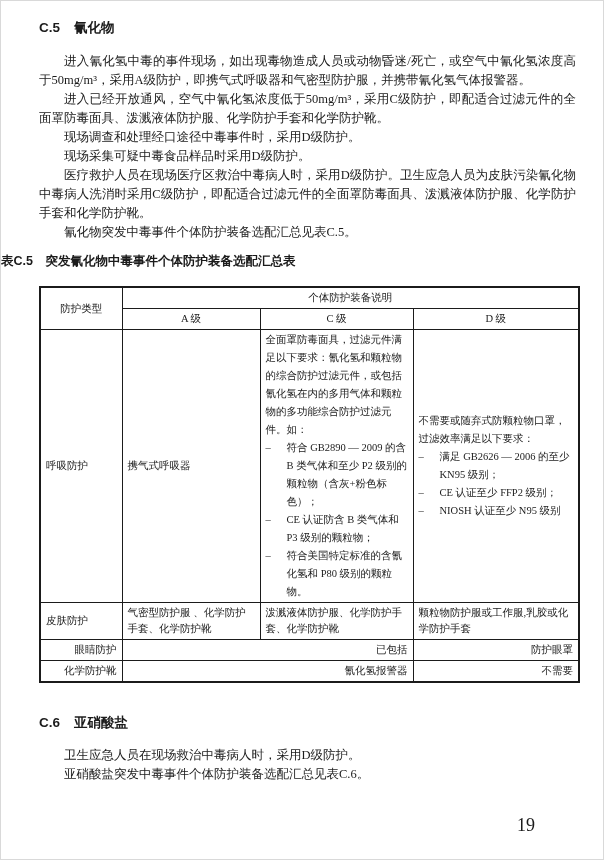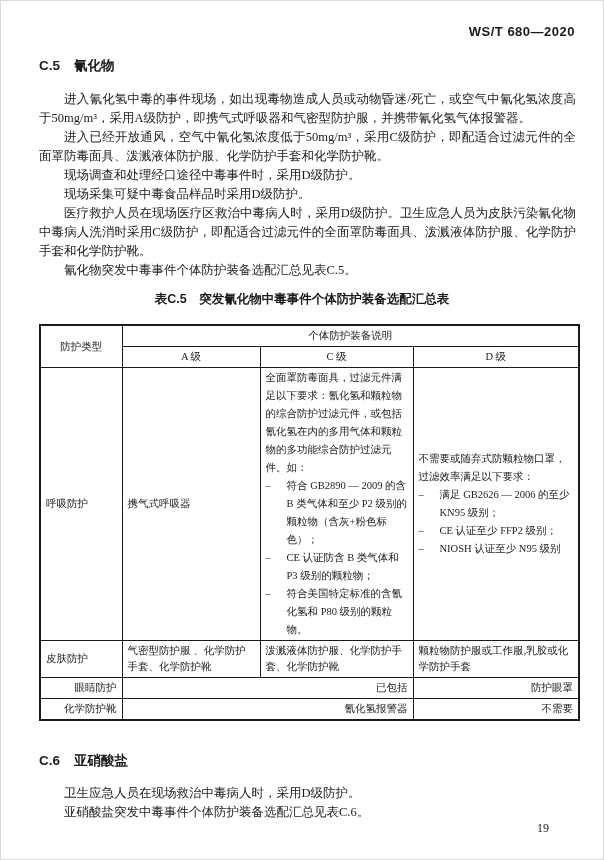--- a/index.html
+++ b/index.html
@@ -32,21 +32,20 @@
   .section-heading .sec-num { margin-right: 14px; }
   .body-block {
     margin: 15px 27px 0 38px;
     font-size: 12.5px;
     line-height: 19px;
     text-align: justify;
   }
   .body-block p { margin: 0; text-indent: 2em; }
   .table-caption {
     margin-top: 11px;
-    text-align: center;
     font-family: "Liberation Sans", sans-serif;
     font-weight: bold;
     font-size: 12.5px;
   }
   table.std-table {
     margin: 16px 0 0 38px;
     border-collapse: collapse;
     table-layout: fixed;
     width: 539px;
     font-size: 10.5px;
@@ -65,33 +64,32 @@
   td.content { vertical-align: top; text-align: left; }
   td.center-cell { text-align: right; height: 18px; }
   tr.row-respiratory { height: 215px; }
   tr.row-skin { height: 37px; }
   tr.row-skin td { line-height: 16.5px; }
   .bullet { display: flex; }
   .bullet .dash { width: 21px; flex: none; }
   .bullet .bt { flex: 1; }
   .page-number {
     position: absolute;
-    right: 54px;
+    right: 68px;
     bottom: 23px;
-    font-size: 12px;
+    font-size: 18px;
   }
   .c6-block { margin-top: 14px; }
   .heading-c6 { margin-top: 31px; }
 </style>
 </head>
 <body>
 
 <div class="page">
 
-  <div class="doc-header">WS/T 680—2020</div>
 
   <h2 class="section-heading"><span class="sec-num">C.5</span><span>氰化物</span></h2>
 
   <div class="body-block">
     <p>进入氰化氢中毒的事件现场，如出现毒物造成人员或动物昏迷/死亡，或空气中氰化氢浓度高于50mg/m³，采用A级防护，即携气式呼吸器和气密型防护服，并携带氰化氢气体报警器。</p>
     <p>进入已经开放通风，空气中氰化氢浓度低于50mg/m³，采用C级防护，即配适合过滤元件的全面罩防毒面具、泼溅液体防护服、化学防护手套和化学防护靴。</p>
     <p>现场调查和处理经口途径中毒事件时，采用D级防护。</p>
     <p>现场采集可疑中毒食品样品时采用D级防护。</p>
     <p>医疗救护人员在现场医疗区救治中毒病人时，采用D级防护。卫生应急人员为皮肤污染氰化物中毒病人洗消时采用C级防护，即配适合过滤元件的全面罩防毒面具、泼溅液体防护服、化学防护手套和化学防护靴。</p>
     <p>氰化物突发中毒事件个体防护装备选配汇总见表C.5。</p>

